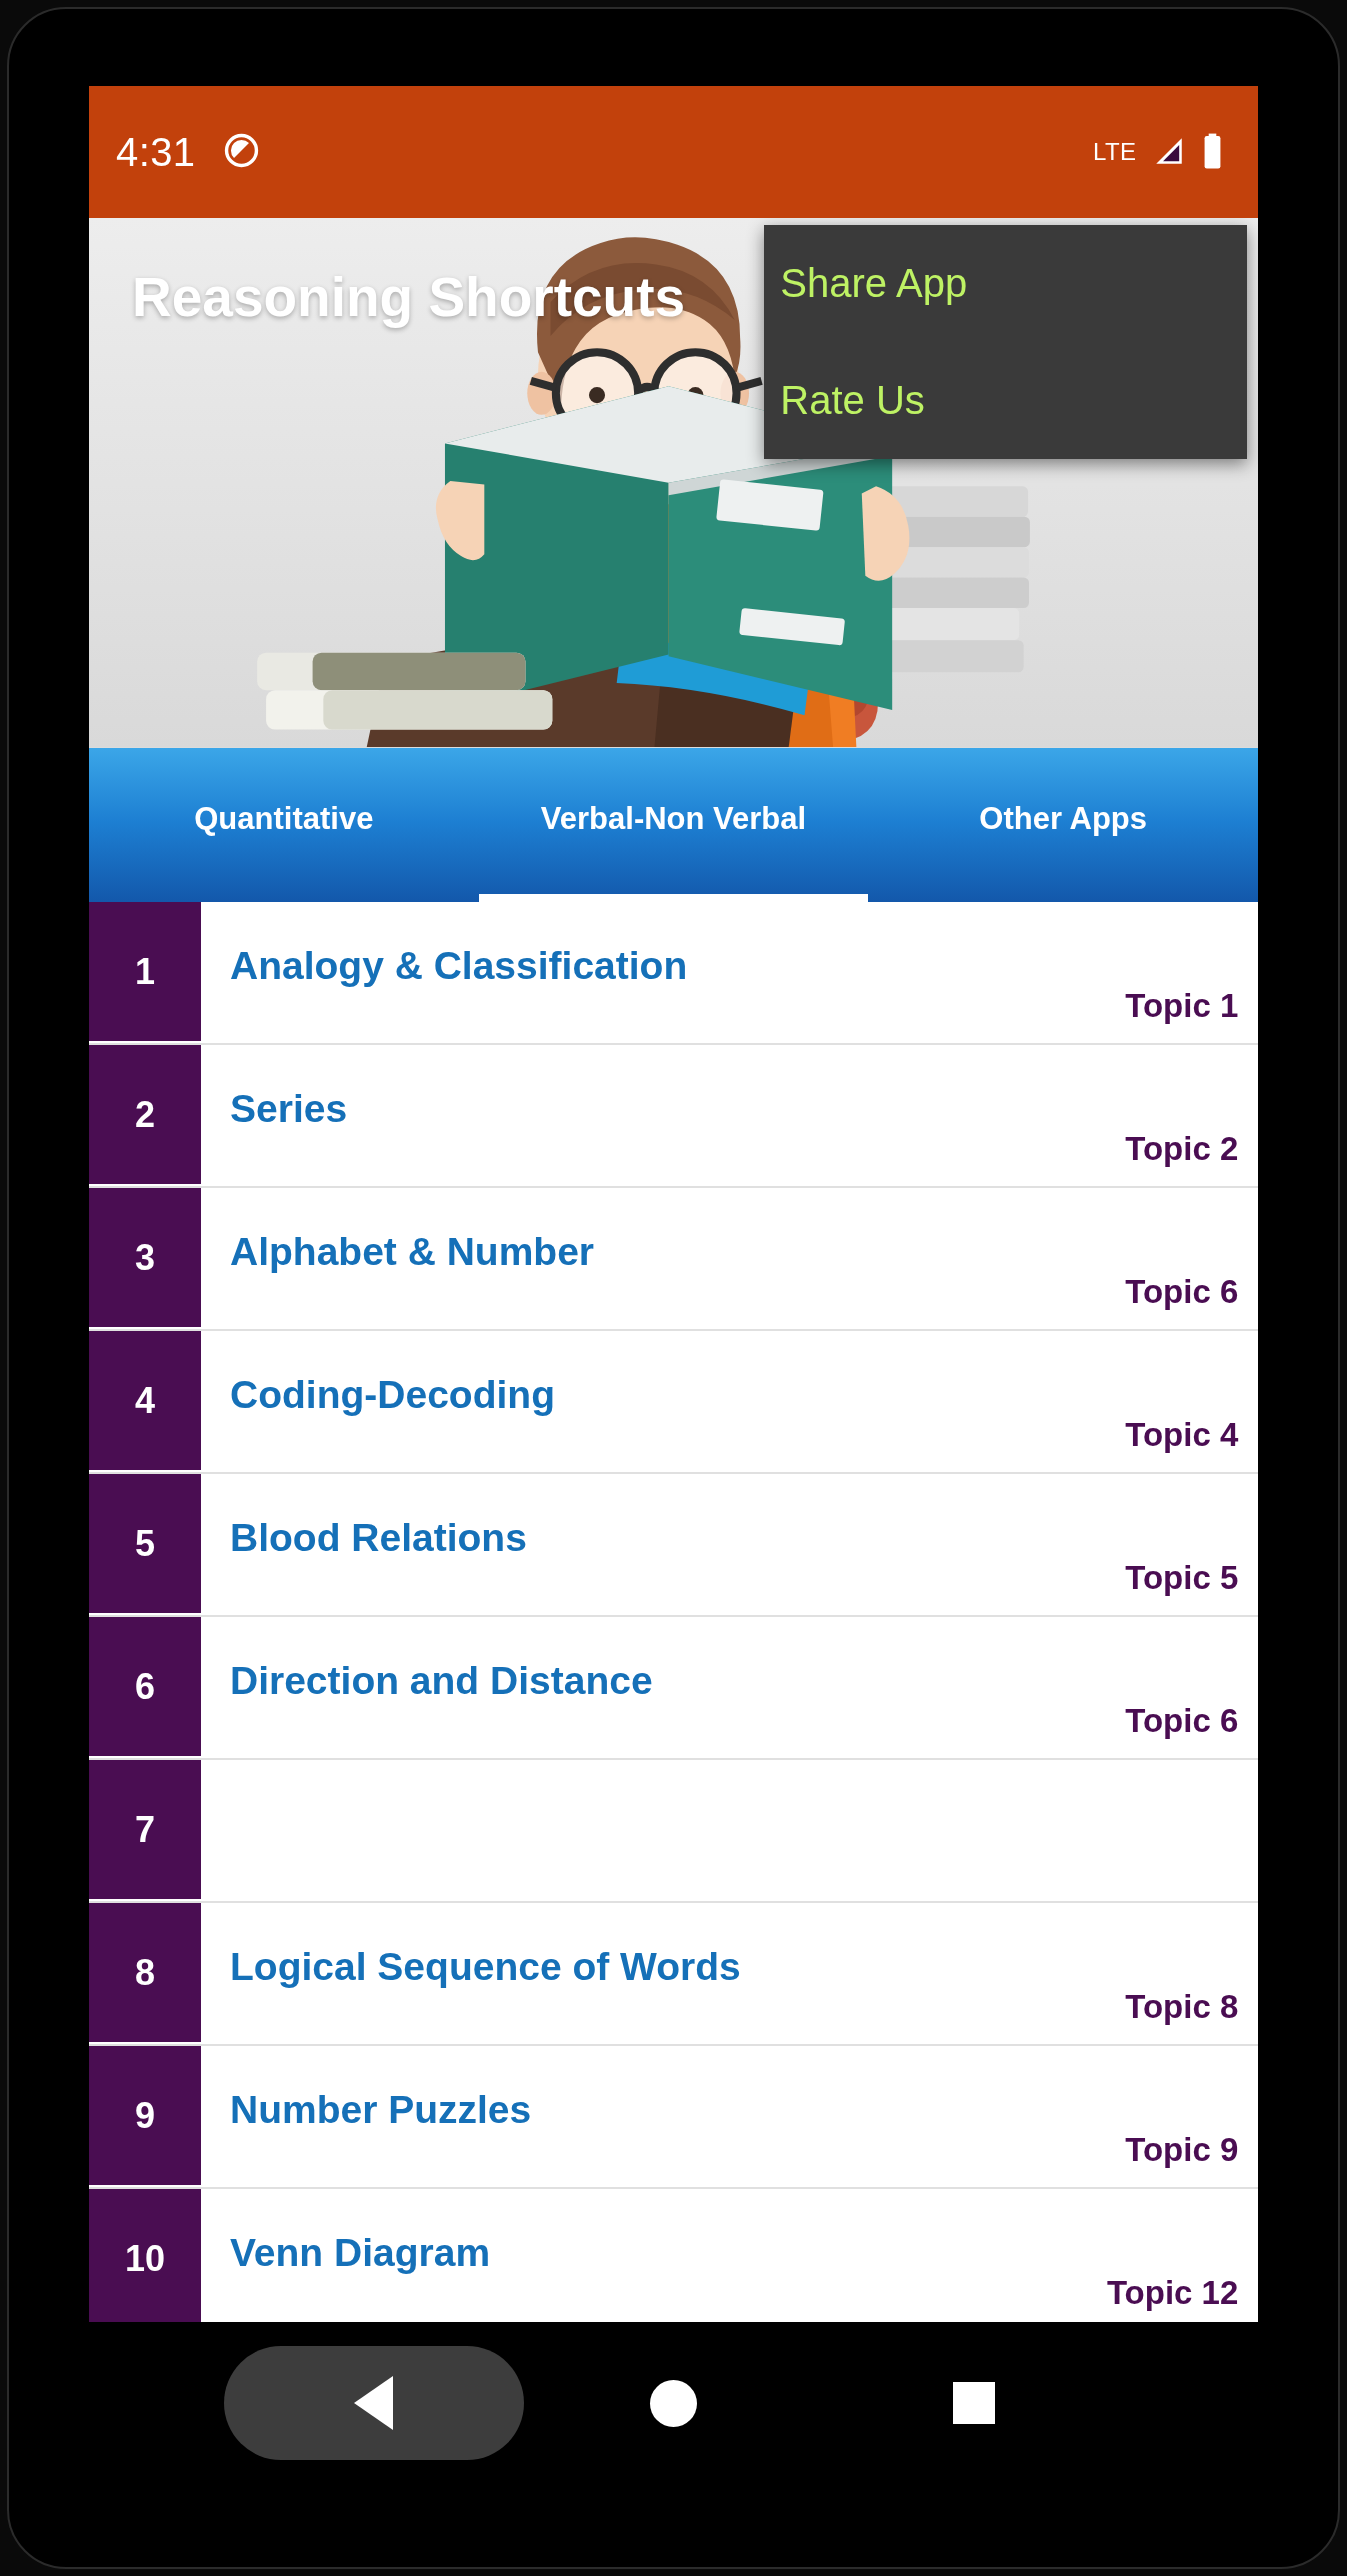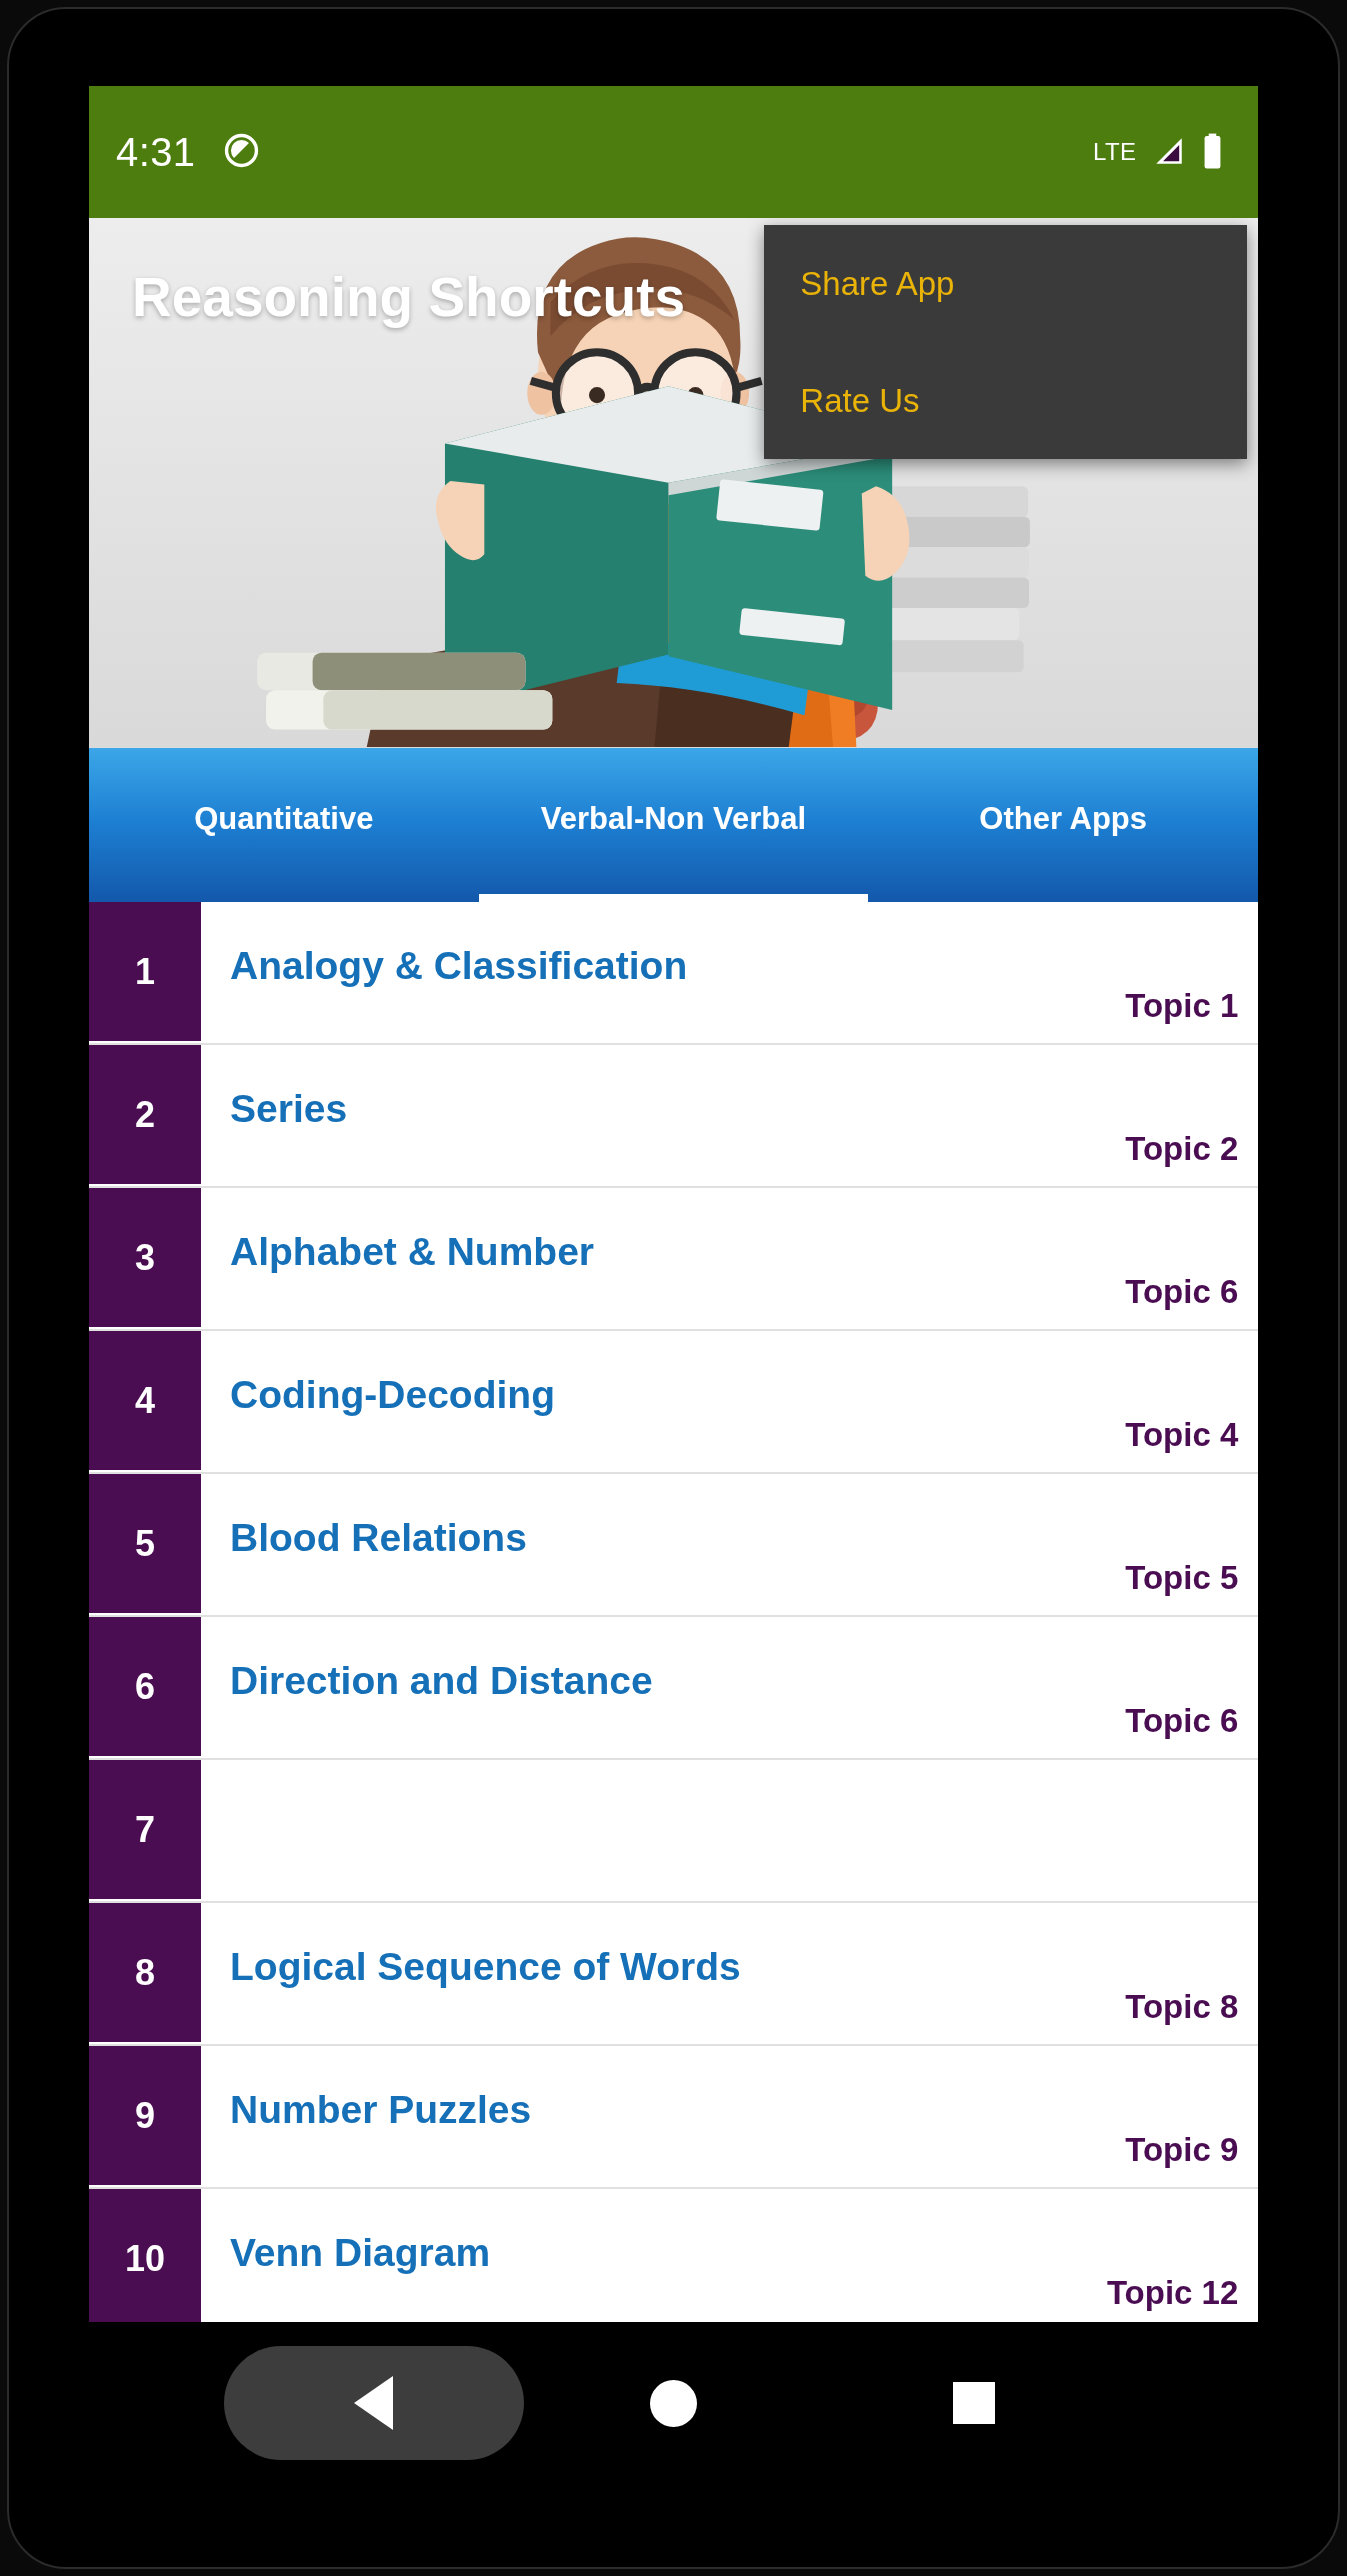--- a/index.html
+++ b/index.html
@@ -26,21 +26,21 @@
     left: 89px; top: 86px;
     width: 1169px; height: 2236px;
     background: #ffffff;
     overflow: hidden;
   }
 
   
   #statusbar {
     position: relative;
     height: 132px;
-    background: #4d7c0f;
+    background: #c2410c;
     display: flex;
     align-items: center;
     padding: 0 34px 0 27px;
     gap: 20px;
   }
   #status-left { display: flex; align-items: center; gap: 27px; }
   #clock {
     color: #fff; font-size: 40px; letter-spacing: 0.4px;
   }
   .sb-icon { display:block; }
@@ -68,22 +68,22 @@
     position: absolute;
     right: 10.7px; top: 7.2px;
     width: 483px;
     background: #3a3a3a;
     z-index: 20;
     box-shadow: 0 5.4px 16px rgba(0,0,0,.45);
   }
   .popup-item {
     height: 117px;
     display: flex; align-items: center;
-    padding-left: 36px;
-    color: #eab308; font-size: 33px;
+    padding-left: 16px;
+    color: #bef264; font-size: 40px;
   }
 
   
   #tabbar {
     display: flex;
     height: 154px;
     background: linear-gradient(180deg,#3ba6e8 0%, #1d7fd2 48%, #1358ab 100%);
   }
   .tab {
     flex: 1;

